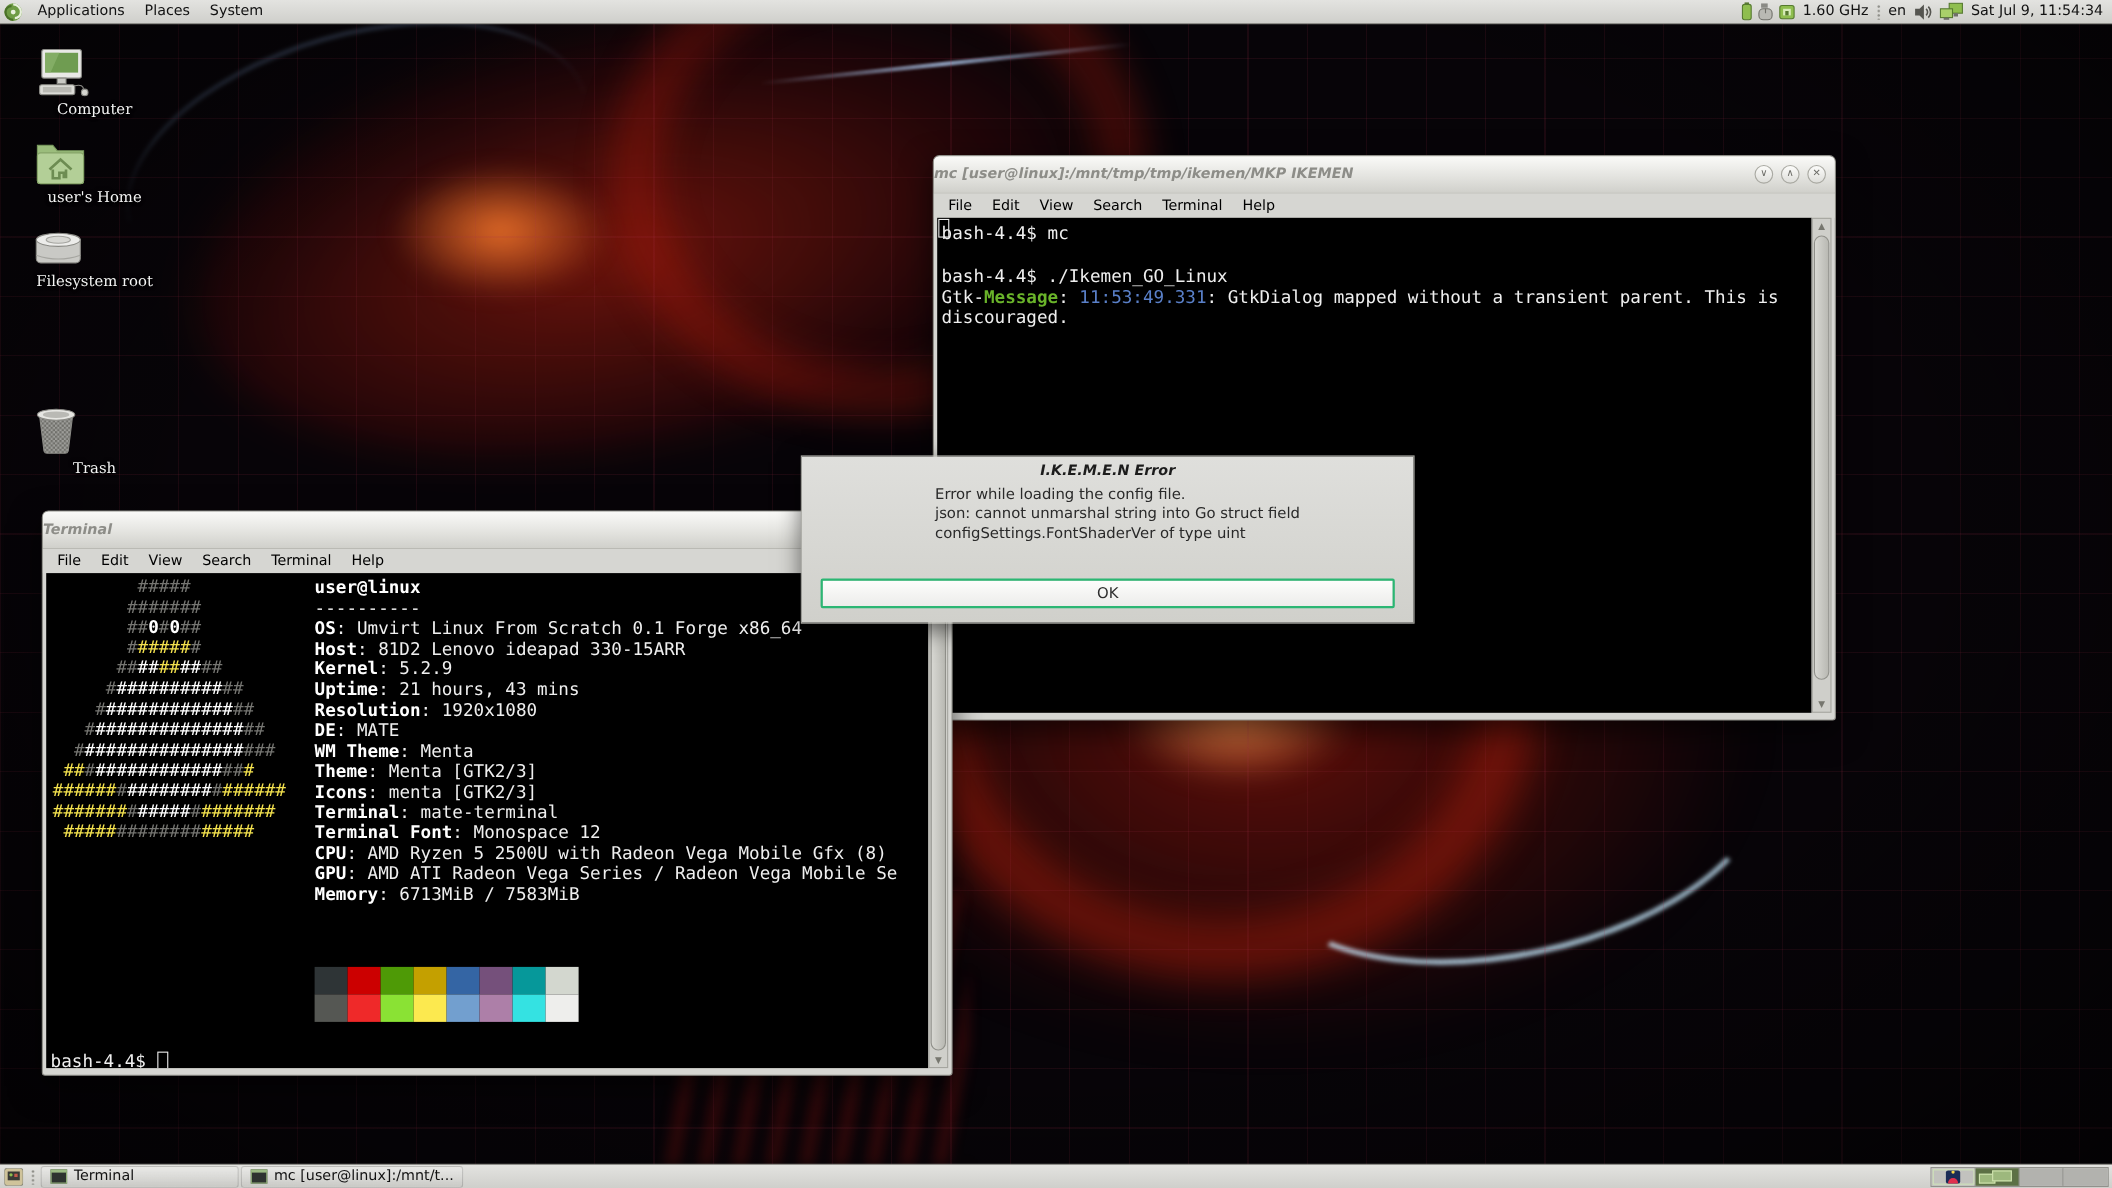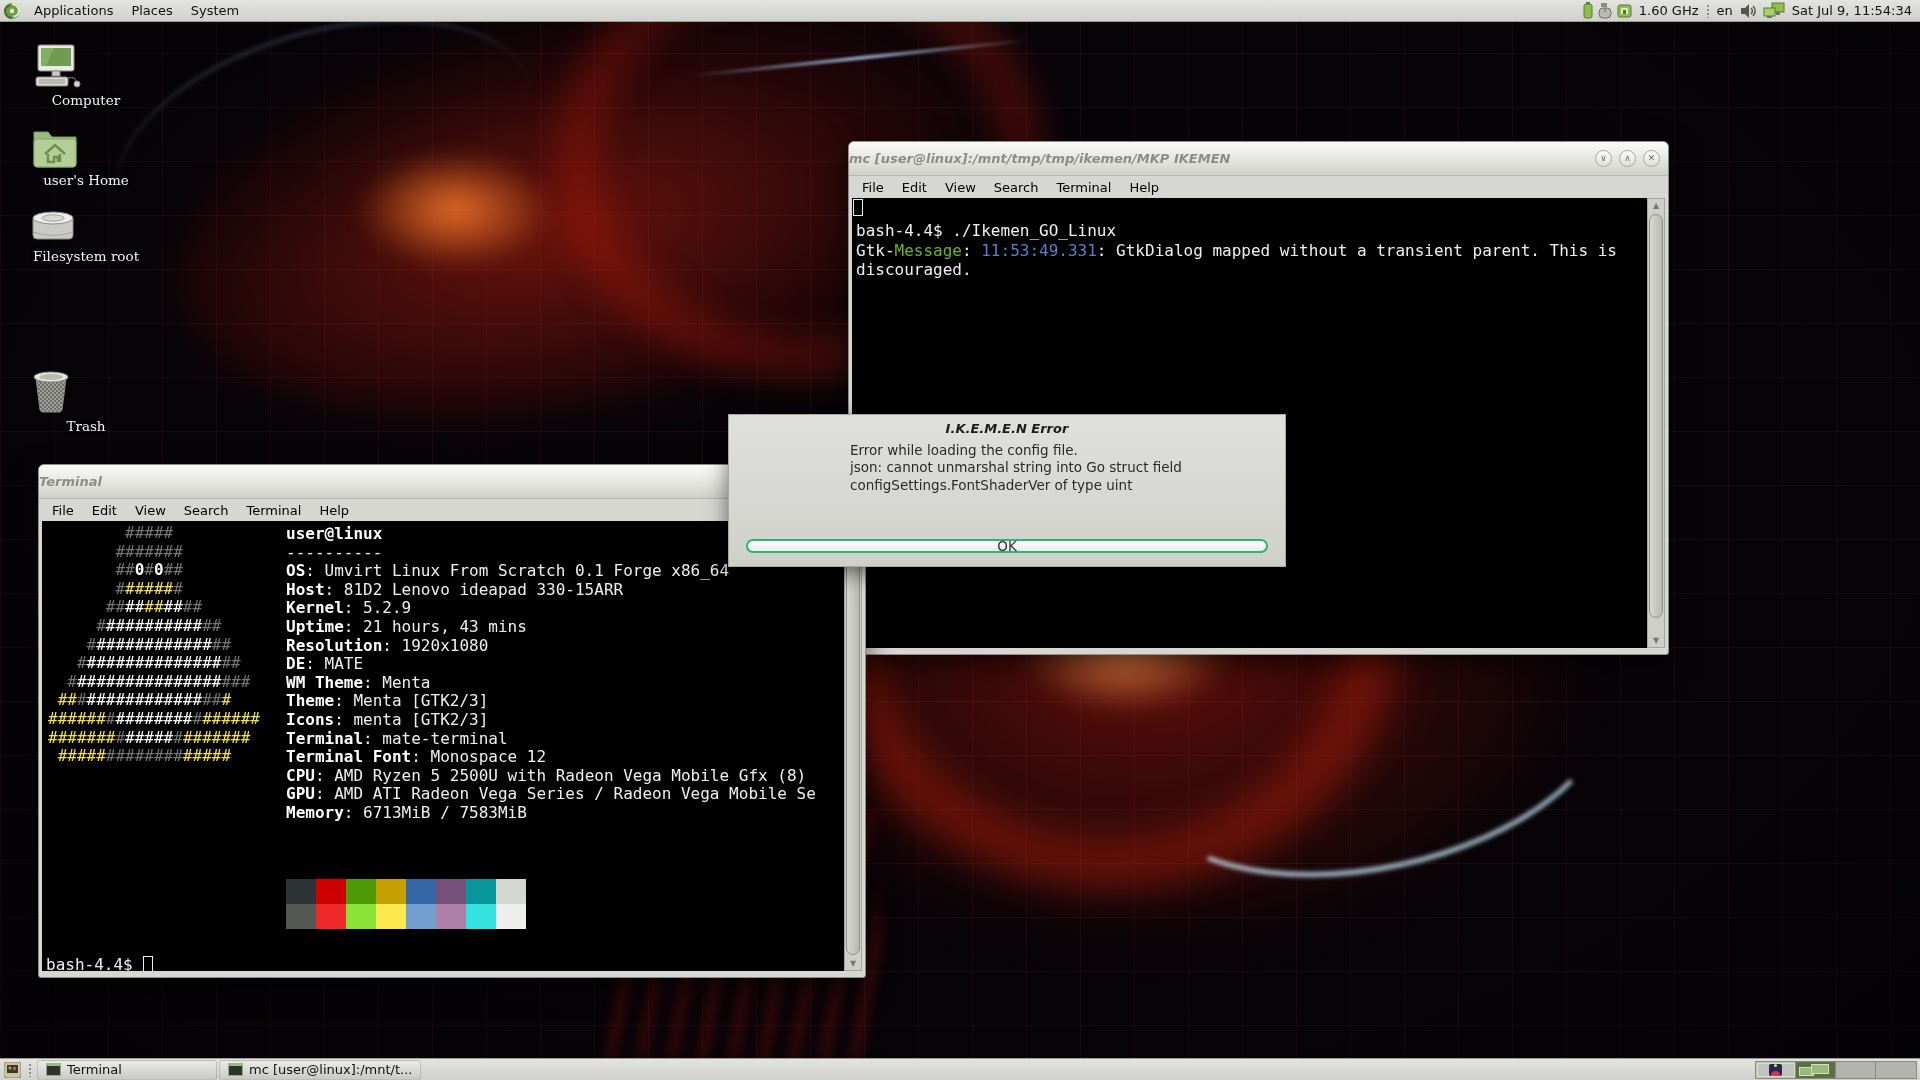--- a/index.html
+++ b/index.html
@@ -100,21 +100,21 @@
   .scrollbar{position:absolute;top:56px;bottom:6px;width:18px;background:#cfcfca;
              border:1px solid #a5a59f;display:flex;flex-direction:column}
   .sb-arrow{height:13px;display:flex;align-items:center;justify-content:center;color:#77776f;font-size:8px}
   .sb-track{flex:1;position:relative}
   .sb-thumb{position:absolute;left:1px;right:1px;border-radius:8px;
             background:linear-gradient(90deg,#d8d8d3,#b9b9b3);border:1px solid #90908a}
   .aline,.nline,.mline{white-space:pre;line-height:18.6px;font-family:"DejaVu Sans Mono",monospace;
         font-size:16px;color:#efefef}
   .mline{line-height:19.3px}
   .c-g{color:#767672}.c-w{color:#fff}.c-b{color:#fff;font-weight:bold}.c-y{color:#f3e14e}
-  .c-fg{color:#efefef}.c-green{color:#6ab42a;font-weight:normal}.c-blue{color:#5a80c9}
+  .c-fg{color:#efefef}.c-green{color:#6ab42a;font-weight:bold}.c-blue{color:#5a80c9}
   .nb{font-weight:bold;color:#fff}
   .prow{display:flex}
   .swatch{width:30px;height:25px;display:block}
   .cursor-hollow{display:inline-block;width:10px;height:17px;border:1.5px solid #efefef;
                  vertical-align:-3px;margin-left:1px}
 
   #term-window{left:38px;top:464px;width:828px;height:514px;z-index:3}
   #term-window .scrollbar{right:3px}
   #neofetch-art{position:absolute;left:6px;top:3px}
   #neofetch-info{position:absolute;left:244px;top:4px}
@@ -126,22 +126,22 @@
   #mc-lines{position:absolute;left:4px;top:4px}
 
   
   .dialog{position:absolute;left:728px;top:414px;width:558px;height:153px;z-index:10;
           background:linear-gradient(#dfdfdc,#d0d0cb);border:1px solid #a9a9a3;
           box-shadow:0 6px 20px rgba(0,0,0,.55)}
   .dialog-title{position:absolute;top:6px;left:0;right:0;text-align:center;
                 font-size:13px;font-weight:bold;font-style:italic;color:#1c1c1c}
   .dialog-msg{position:absolute;left:121px;top:27px;font-size:13.5px;color:#2a2a2a}
   .dline{line-height:17.3px}
-  .ok-btn{position:absolute;left:17px;right:17px;bottom:13px;height:14px;
-          border:2px solid #2bb673;border-radius:13px;background:linear-gradient(#fdfdfc,#ececea);
+  .ok-btn{position:absolute;left:17px;right:17px;bottom:13px;height:27px;
+          border:2px solid #2bb673;border-radius:2px;background:linear-gradient(#fdfdfc,#ececea);
           display:flex;align-items:center;justify-content:center;font-size:13.5px;color:#2e2e2e}
 
   svg{display:block}
 </style>
 </head>
 <body>
 
 <div class="screen">
 
   <div class="wallpaper">
@@ -229,20 +229,21 @@
     <div class="menubar">
         <span class="mi">File</span>
         <span class="mi">Edit</span>
         <span class="mi">View</span>
         <span class="mi">Search</span>
         <span class="mi">Terminal</span>
         <span class="mi">Help</span>
       </div>
     <div class="tcontent" style="right:21px">
       <div id="mc-lines">
+          <div class="mline"><span class="c-fg">bash-4.4$ mc</span></div>
           <div class="mline"> </div>
           <div class="mline"><span class="c-fg">bash-4.4$ ./Ikemen_GO_Linux</span></div>
           <div class="mline"><span class="c-fg">Gtk-</span><span class="c-green">Message</span><span class="c-fg">: </span><span class="c-blue">11:53:49.331</span><span class="c-fg">: GtkDialog mapped without a transient parent. This is</span></div>
           <div class="mline"><span class="c-fg">discouraged.</span></div>
         </div>
       <div class="mline"><span class="cursor-hollow"></span></div>
     </div>
     <div class="scrollbar">
       <div class="sb-arrow">▲</div>
       <div class="sb-track">

